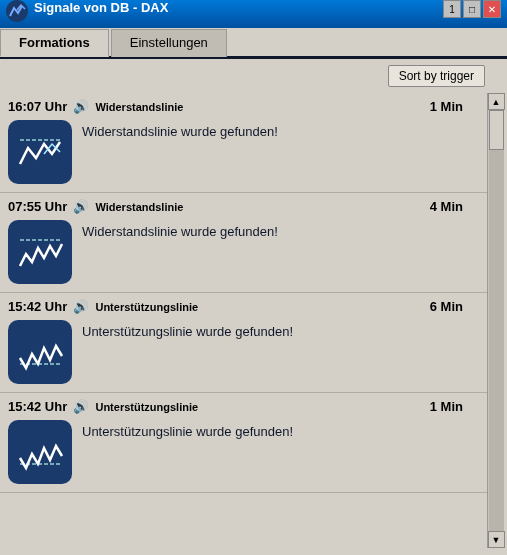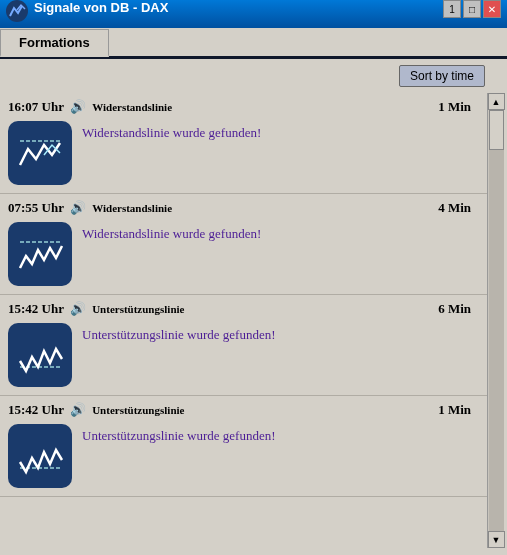--- a/index.html
+++ b/index.html
@@ -94,21 +94,20 @@
       background: #b0b8cc;
       border-color: #666;
     }
 
     
     .content-area {
       width: 487px;
       height: calc(555px - 28px - 38px - 34px);
       overflow-y: auto;
       background: #d4d0c8;
-      font-family: Liberation Serif, serif;
     }
 
     
     .signal-card {
       background: #d4d0c8;
       border-bottom: 1px solid #b0aca4;
       padding: 6px 8px 8px 8px;
     }
     .signal-header {
       display: flex;
@@ -124,41 +123,41 @@
       font-size: 13px;
     }
     .signal-name {
       font-weight: bold;
       font-size: 11px;
       flex: 1;
     }
     .signal-min {
       font-size: 13px;
       font-weight: bold;
-      margin-right: 8px;
+      margin-right: 16px;
     }
     .signal-body {
       display: flex;
       align-items: flex-start;
       gap: 10px;
     }
     .signal-icon {
       width: 64px;
       height: 64px;
       border-radius: 10px;
       background: #1a3a6b;
       flex-shrink: 0;
       display: flex;
       align-items: center;
       justify-content: center;
     }
     .signal-desc {
       font-size: 13px;
       padding-top: 4px;
-      color: #4c1d95;
+      color: #0f172a;
     }
 
     
     .outer-wrap {
       display: flex;
       height: calc(555px - 28px - 38px - 34px);
     }
     .scrollbar-wrap {
       width: 17px;
       background: #c8c4bc;
@@ -207,24 +206,25 @@
   <span class="title-bar-text">Signale von DB - DAX</span>
   <div class="title-bar-btns">
     <div class="title-btn">1</div>
     <div class="title-btn">□</div>
     <div class="title-btn close-btn">✕</div>
   </div>
 </div>
 
 <div class="tab-bar">
   <div class="tab active">Formations</div>
+  <div class="tab">Einstellungen</div>
 </div>
 
 <div class="sort-bar">
-  <button class="sort-btn active">Sort by time</button>
+  <button class="sort-btn">Sort by trigger</button>
 </div>
 
 <div class="outer-wrap">
   <div class="content-area">
 
     <div class="signal-card">
       <div class="signal-header">
         <span class="signal-time">16:07 Uhr</span>
         <span class="sound-icon">🔊</span>
         <span class="signal-name">Widerstandslinie</span>

